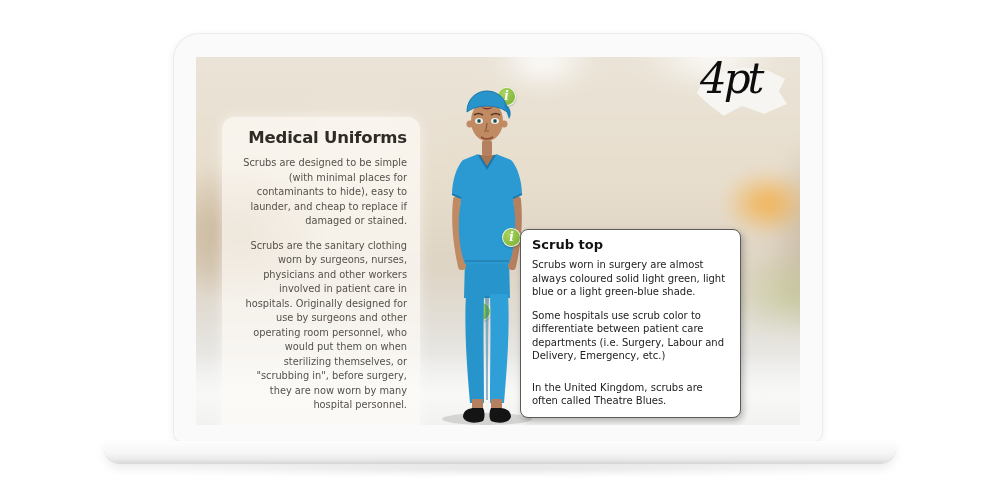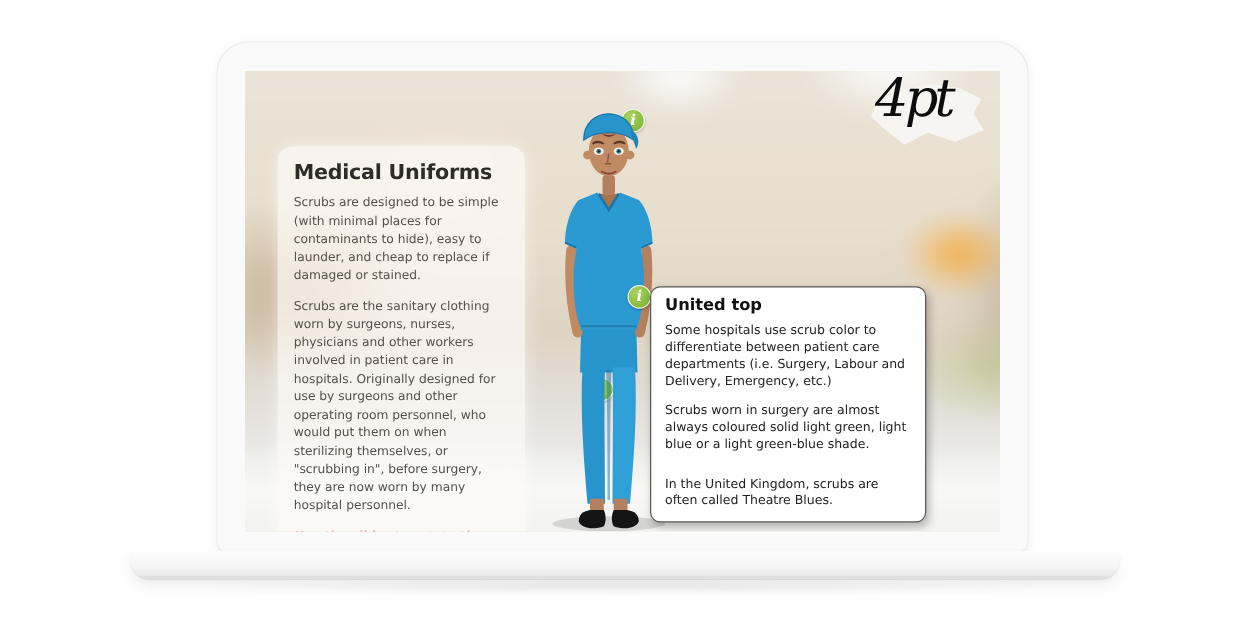--- a/index.html
+++ b/index.html
@@ -38,21 +38,21 @@
   .logo{position:absolute;top:1px;right:8px;width:100px;height:62px;}
   .logo-burst{position:absolute;left:4px;top:6px;width:92px;height:54px;background:#f7f5f1;
     clip-path:polygon(6% 34%,26% 16%,52% 6%,78% 12%,97% 28%,90% 50%,99% 74%,74% 92%,50% 78%,30% 96%,12% 72%,1% 54%);
     filter:drop-shadow(2px 3px 2px rgba(120,115,105,0.45));}
   .logo-text{position:absolute;left:8px;top:-4px;font-family:"DejaVu Serif","Liberation Serif",serif;
     font-style:italic;font-weight:normal;font-size:42px;color:#0d0d0d;letter-spacing:-3px;}
 
   
   .info-panel{position:absolute;left:26px;top:60px;width:198px;box-sizing:border-box;
     background:rgba(253,251,247,0.72);border-radius:12px;padding:11px 13px 12px 13px;
-    box-shadow:0 0 14px rgba(255,255,255,0.55);}
+    box-shadow:0 0 14px rgba(255,255,255,0.55);text-align:right;}
   .info-panel h1{margin:0 0 9px 0;font-size:16.5px;font-weight:bold;color:#2f2b27;letter-spacing:-0.2px;}
   .info-panel p{margin:0 0 10px 0;font-size:9.8px;line-height:14.5px;color:#55504a;}
   .info-panel p.instruction{margin-bottom:0;color:#c23b57;font-style:italic;font-weight:bold;}
 
   
   .info-icon{width:19px;height:19px;border-radius:50%;
     background:radial-gradient(circle at 35% 30%, #a9d35f, #84b83c 75%);
     border:1px solid rgba(255,255,255,0.85);box-sizing:border-box;
     color:#ffffff;font-family:"DejaVu Serif","Liberation Serif",serif;font-style:italic;font-weight:bold;
     font-size:12px;line-height:17px;text-align:center;
@@ -134,23 +134,23 @@
     <div class="info-icon icon-thigh"><span>i</span></div>
 
     <div class="info-panel">
       <h1>Medical Uniforms</h1>
       <p>Scrubs are designed to be simple (with minimal places for contaminants to hide), easy to launder, and cheap to replace if damaged or stained.</p>
       <p>Scrubs are the sanitary clothing worn by surgeons, nurses, physicians and other workers involved in patient care in hospitals. Originally designed for use by surgeons and other operating room personnel, who would put them on when sterilizing themselves, or "scrubbing in", before surgery, they are now worn by many hospital personnel.</p>
       <p class="instruction"><span>Use the slider to rotate the doctor, look out for the</span></p>
     </div>
 
     <div class="popup">
-      <h2>United top</h2>
+      <h2>Scrub top</h2>
+      <p>Scrubs worn in surgery are almost always coloured solid light green, light blue or a light green-blue shade.</p>
       <p>Some hospitals use scrub color to differentiate between patient care departments (i.e. Surgery, Labour and Delivery, Emergency, etc.)</p>
-      <p>Scrubs worn in surgery are almost always coloured solid light green, light blue or a light green-blue shade.</p>
       <p>In the United Kingdom, scrubs are often called Theatre Blues.</p>
     </div>
 
     <div class="logo">
       <div class="logo-burst"></div>
       <div class="logo-text">4pt</div>
     </div>
   </div>
 
   <div class="laptop-base"></div>

